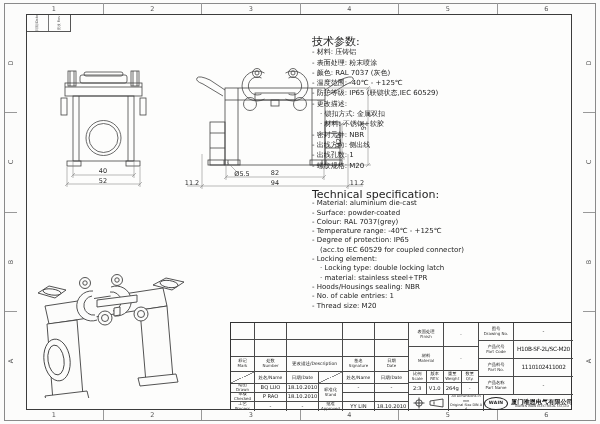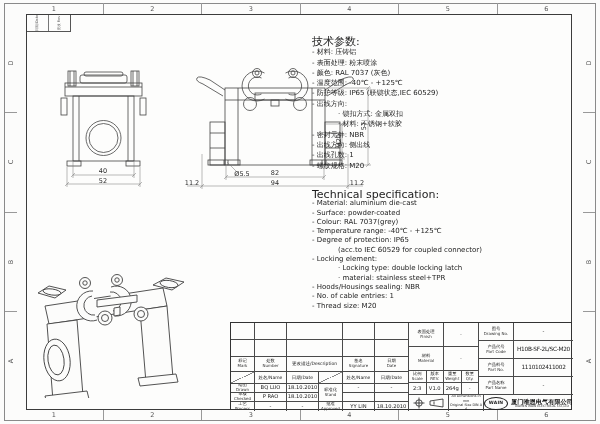--- a/index.html
+++ b/index.html
@@ -20,21 +20,21 @@
   .gr:last-child{border-bottom:none;}
   .gr span{transform:rotate(-90deg);}
   .corner{left:27px;top:15px;width:44px;height:17px;display:flex;border-right:1px solid #555;
           border-bottom:1px solid #555;background:#fdfdfc;}
   .ccell{flex:1;border-right:0.7px solid #777;overflow:hidden;display:flex;align-items:center;justify-content:center;}
   .ccell:last-child{border-right:none;}
   .ccell span{transform:rotate(-90deg);font-size:3.5px;color:#666;white-space:nowrap;}
   .spec{white-space:nowrap;color:#1c1c1c;}
   .spec .t{font-size:11px;}
   .spec .l{font-size:7px;}
-  .ind{padding-left:26px;}
+  .ind{padding-left:8px;}
   .dim{font-size:6.5px;color:#2a2a2a;text-align:center;white-space:nowrap;}
   .dimv{transform:rotate(-90deg);transform-origin:center center;}
   
   .tb{left:230px;top:322px;width:342px;height:88px;border:1.2px solid #333;background:#fdfdfc;}
   .c{position:absolute;box-sizing:border-box;border-right:0.7px solid #4a4a4a;border-bottom:0.7px solid #4a4a4a;
      display:flex;align-items:center;justify-content:center;text-align:center;overflow:hidden;
      font-size:4.5px;line-height:1.15;color:#1a1a1a;}
   .nr{border-right:none;} .nb{border-bottom:none;}
   .stack{flex-direction:column;}
   .cn{font-size:4.3px;} .en{font-size:4px;color:#333;}
@@ -269,21 +269,21 @@
     </g>
   </svg>
 
   <div class="abs spec" style="left:312px;top:37px;line-height:10.3px;">
     <div class="t">技术参数:</div>
     <div class="l">- 材料: 压铸铝</div>
     <div class="l">- 表面处理: 粉末喷涂</div>
     <div class="l">- 颜色: RAL 7037 (灰色)</div>
     <div class="l">- 温度范围: -40℃ - +125℃</div>
     <div class="l">- 防护等级: IP65 (联锁状态,IEC 60529)</div>
-    <div class="l">- 出线方向:</div>
+    <div class="l">- 更改描述:</div>
     <div class="l ind">· 锁扣方式: 金属双扣</div>
     <div class="l ind">· 材料: 不锈钢+软胶</div>
     <div class="l">- 密封元件: NBR</div>
     <div class="l">- 出线方向: 侧出线</div>
     <div class="l">- 出线孔数: 1</div>
     <div class="l">- 螺纹规格: M20</div>
   </div>
 
   <div class="abs spec" style="left:312px;top:190px;line-height:9.3px;">
     <div class="t">Technical specification:</div>

